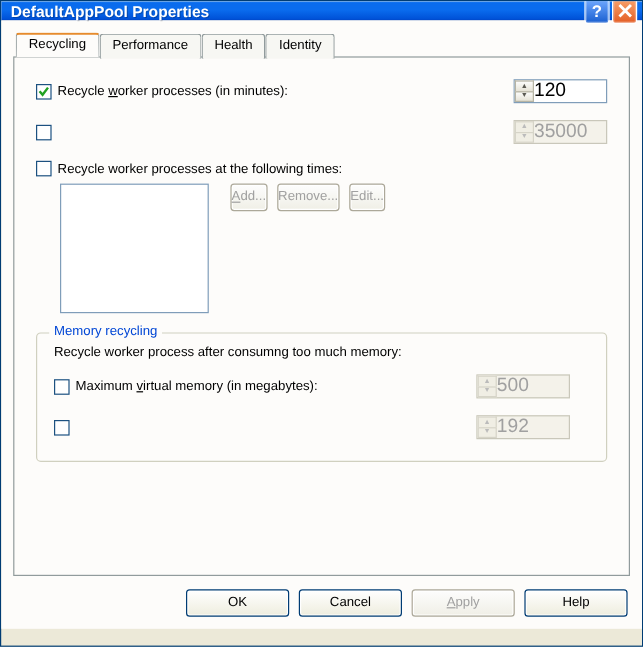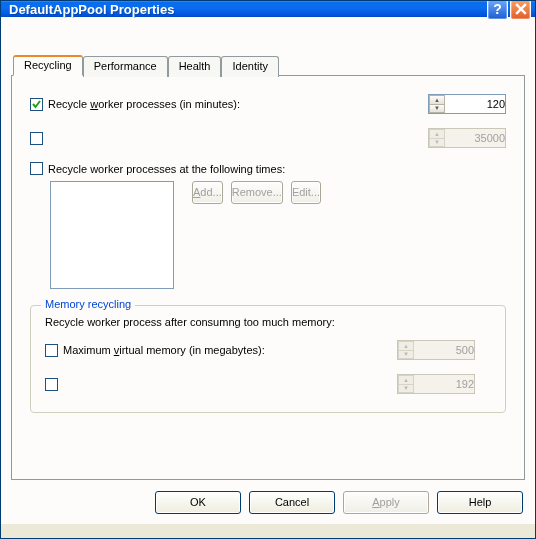--- a/index.html
+++ b/index.html
@@ -52,21 +52,20 @@
   .tab {
     padding: 3px 10px 4px;
     border: 1px solid #919b9c;
     border-bottom: none;
     background: #f7f7f3;
     margin-right: 0px;
     border-radius: 3px 3px 0 0;
     position: relative;
     top: 1px;
     color: #000;
-    margin-top: 28px;
   }
   .tab.active {
     background: #fdfcfa;
     border-top: 2px solid #e68b2c;
     padding-top: 2px;
     top: 0;
     z-index: 3;
     border-bottom: 1px solid #fdfcfa;
   }
   .tabpanel {
@@ -109,21 +108,21 @@
   }
   .spin .arrow {
     flex:1; display:flex; align-items:center; justify-content:center;
     border: 1px solid #b6b4a4;
     font-size: 6px; color:#5b5a53;
     background: linear-gradient(to bottom,#fcfcfb,#e6e3d6);
   }
   .spin.disabled .arrow { color:#bbb; border-color:#d6d4c8; background:#f0eee4;}
   .spin .arrow:first-child { border-bottom: none; }
   .spin .val {
-    flex:1; text-align:right; line-height:18px; font-size:11px;
+    flex:1; text-align:left; line-height:18px; font-size:16px;
   }
   .timeslist {
     display:flex;
     margin-left: 20px;
     margin-bottom: 16px;
   }
   .listbox {
     width: 124px; height: 108px;
     border: 1px solid #7f9db9;
     background:#fff;

